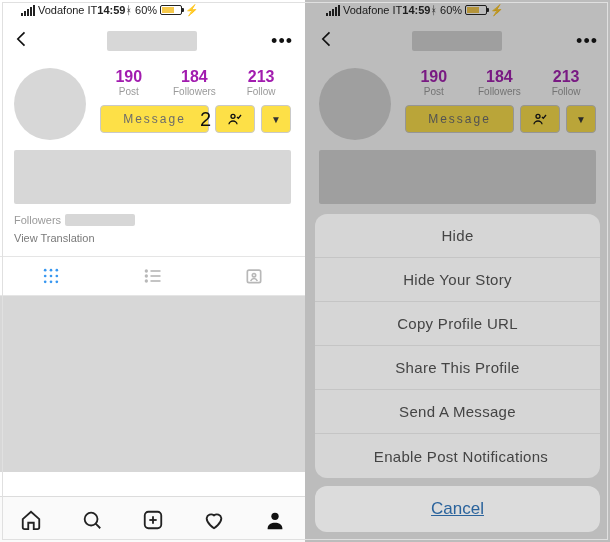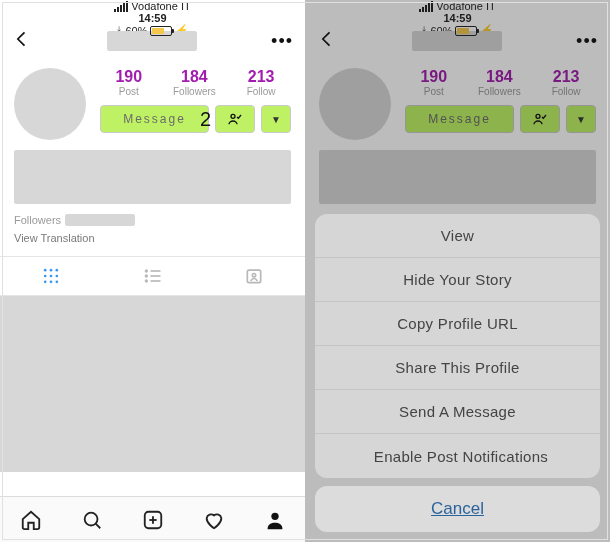--- a/index.html
+++ b/index.html
@@ -2,21 +2,21 @@
 <html><head>
 <meta charset="utf-8">
 <style>
   * { box-sizing: border-box; margin: 0; padding: 0; font-family: -apple-system, "Helvetica Neue", Arial, sans-serif; }
   body { background: #fff; width: 610px; height: 542px; overflow: hidden; position: relative; }
   .wrap { display: flex; width: 610px; height: 542px; }
   .pane { width: 305px; height: 542px; position: relative; background: #fff; overflow: hidden; }
   .pane.right { filter: brightness(0.88) contrast(0.95); }
   .pane.right .dim-cover { position:absolute; inset:0; background:rgba(0,0,0,0.15); pointer-events:none; }
   
-  .status { height: 20px; display:flex; align-items:center; justify-content:flex-start; padding:0 21px; font-size:11px; color:#222;flex-direction:column; }
+  .status { height: 20px; display:flex; align-items:center; justify-content:flex-start; padding:0 21px; font-size:11px; color:#222; }
   .status .sl, .status .sr { display:flex; align-items:center; gap:3px; }
   .status .sc { font-weight:600; }
   .sig { display:inline-flex; align-items:flex-end; gap:1px; }
   .sig i { width:2px; background:#222; display:inline-block; }
   .sig i:nth-child(1){height:3px} .sig i:nth-child(2){height:5px}
   .sig i:nth-child(3){height:7px} .sig i:nth-child(4){height:9px} .sig i:nth-child(5){height:11px}
   .batt { display:inline-flex; align-items:center; }
   .batt .box { width:22px; height:10px; border:1px solid #222; border-radius:2px; position:relative; }
   .batt .box::after { content:""; position:absolute; right:-3px; top:2px; width:2px; height:4px; background:#222; border-radius:0 1px 1px 0;}
   .batt .fill { position:absolute; left:1px; top:1px; bottom:1px; width:60%; background:#f5c84b; }
@@ -26,21 +26,21 @@
   .nav .title-ph { width:90px; height:20px; background:#d7d7d7; border-radius:2px; }
   .nav .more { font-size:18px; letter-spacing:1px; color:#111; }
   
   .prow { display:flex; padding:6px 14px 4px 14px; gap:14px; }
   .avatar { width:72px; height:72px; border-radius:50%; background:#d7d7d7; flex:none; }
   .stats { flex:1; }
   .stats-row { display:flex; justify-content:space-around; text-align:center; }
   .stat .num { font-size:16px; font-weight:600; color:#a21caf; }
   .stat .lbl { font-size:10px; color:#9a9a9a; }
   .btns { display:flex; gap:6px; margin-top:8px; }
-  .btn { border:1px solid #c9c9c9; border-radius:4px; height:28px; display:flex; align-items:center; justify-content:center; font-size:13px; color:#333; background:#bef264; }
+  .btn { border:1px solid #c9c9c9; border-radius:4px; height:28px; display:flex; align-items:center; justify-content:center; font-size:13px; color:#333; background:#fde047; }
   .btn.msg { flex:1; letter-spacing:2px; color:#6b6b6b; font-size:12px; }
   .btn.person { width:40px; }
   .btn.person svg { width:16px; height:16px; }
   .btn.caret { width:30px; font-size:10px; color:#333; }
   .step-badge { position:absolute; left:200px; top:108px; font-size:20px; color:#111; font-weight:400; }
   
   .bio { padding:6px 14px 2px 14px; }
   .bio .block { width:100%; height:54px; background:#d7d7d7; border-radius:2px; }
   .bio .fline { display:flex; align-items:center; gap:4px; margin-top:10px; font-size:11px; color:#9a9a9a; }
   .bio .fline .ph { width:70px; height:12px; background:#d7d7d7; border-radius:2px; }
@@ -277,21 +277,21 @@
         </div>
       </div>
     </div>
     <div class="bio">
         <div class="block"></div>
       </div>
     <div class="dim-cover"></div>
 
     <div class="sheet-wrap">
       <div class="sheet">
-        <div class="opt">View</div>
+        <div class="opt">Hide</div>
         <div class="opt">Hide Your Story</div>
         <div class="opt">Copy Profile URL</div>
         <div class="opt">Share This Profile</div>
         <div class="opt">Send A Message</div>
         <div class="opt">Enable Post Notifications</div>
       </div>
       <div class="cancel">Cancel</div>
     </div>
   </div>
 

